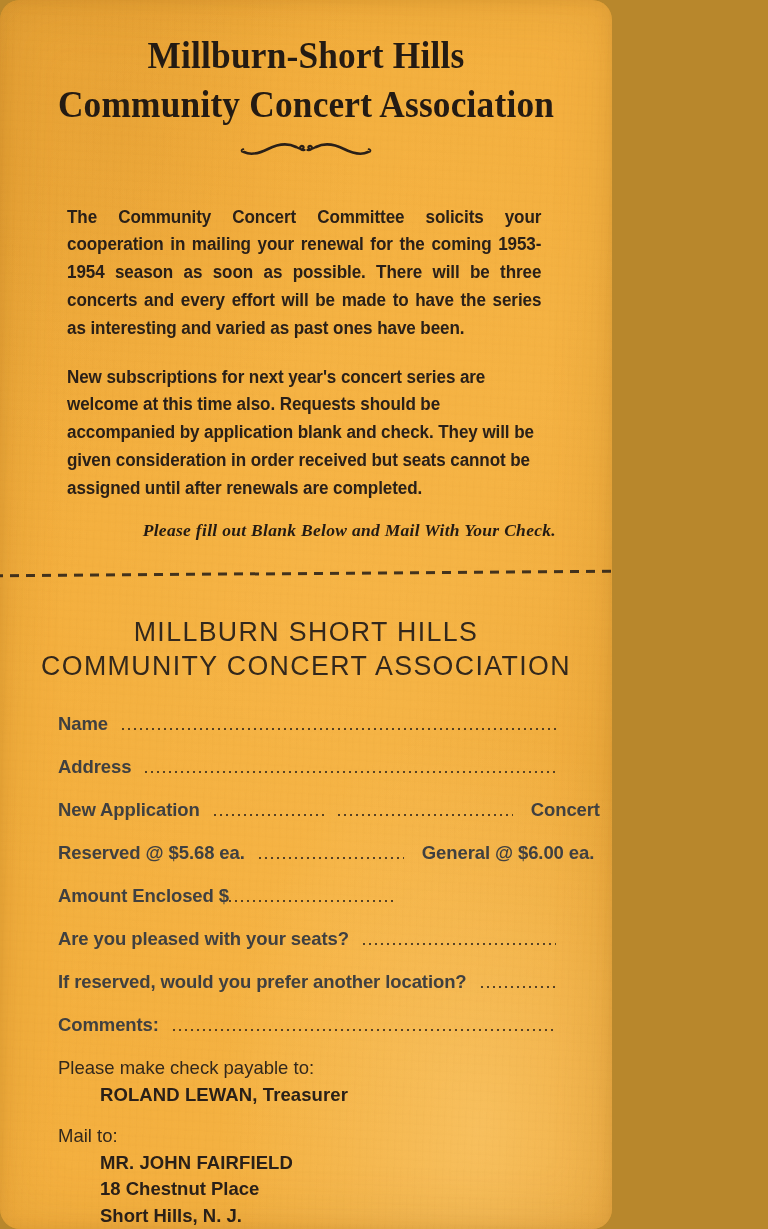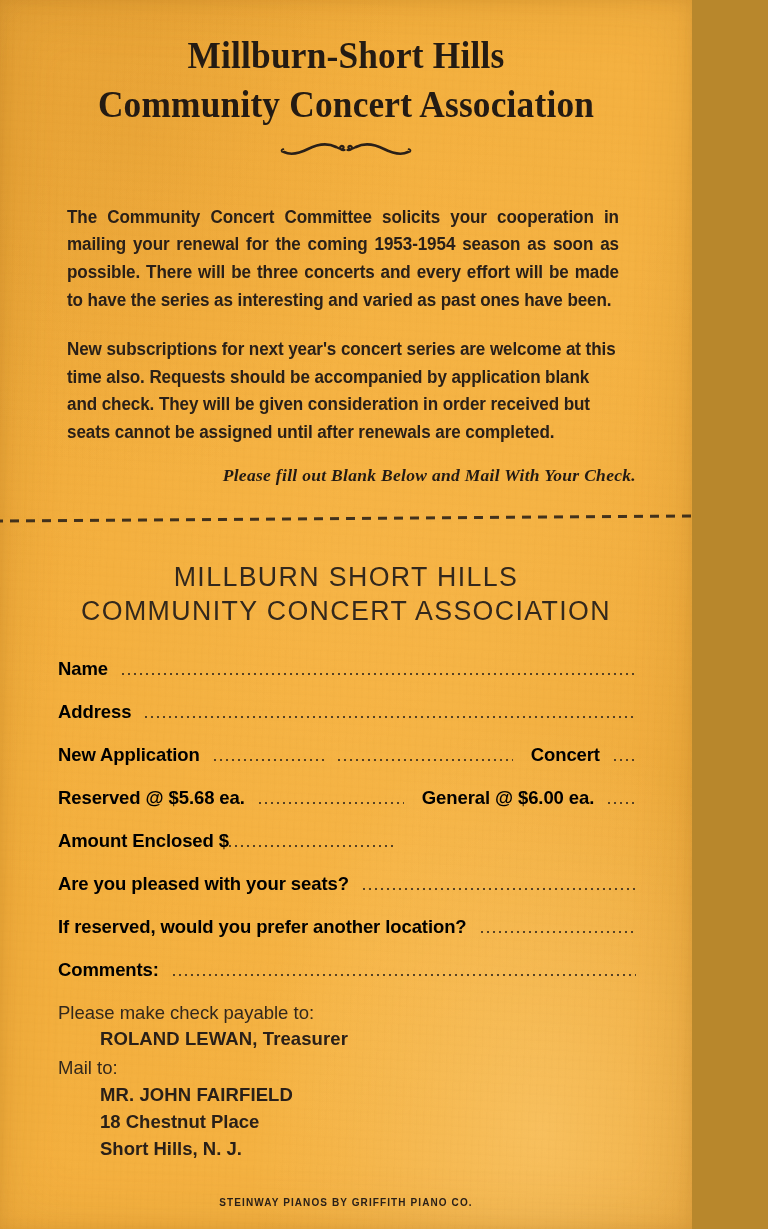--- a/index.html
+++ b/index.html
@@ -3,26 +3,27 @@
 <meta charset="utf-8">
 <style>
   html, body {
     margin: 0;
     padding: 0;
     background: #b8872c;
   }
 
   #page {
     position: relative;
-    width: 692px;
+    width: 612px;
     height: 1229px;
     overflow: hidden;
     background: #f3ae3c;
     font-family: "Liberation Sans", sans-serif;
     color: #2a2018;
+    border-radius: 20px;
     -webkit-font-smoothing: antialiased;
   }
 
   
   #paper-tint {
     position: absolute;
     inset: 0;
     pointer-events: none;
     background:
       radial-gradient(ellipse 70% 55% at 78% 92%, rgba(255,208,120,0.55) 0%, rgba(255,208,120,0.0) 60%),
@@ -149,21 +150,21 @@
     align-items: baseline;
     width: 100%;
     margin-bottom: 21px;
   }
   .row.tight { margin-bottom: 19px; }
 
   .lbl {
     font-size: 18.5px;
     font-weight: bold;
     white-space: nowrap;
-    color: #000000;
+    color: #404040;
     letter-spacing: -0.1px;
   }
 
   
   .dots {
     flex: 1 1 auto;
     align-self: flex-end;
     height: 9px;
     margin-bottom: 2px;
     background-image: radial-gradient(circle at 1px 1px, #3a2d1e 0.9px, rgba(0,0,0,0) 1.2px);
@@ -175,21 +176,21 @@
   .dots.gap-l { margin-left: 14px; }
   .dots.nogap { margin-left: 0; }
   .dots.f-mid   { flex: 0 0 175px; }
   .dots.f-amt   { flex: 0 0 165px; }
   .dots.f-res   { flex: 0 0 145px; }
   .dots.f-newapp { flex: 0 0 110px; }
 
   .spacer-sm { flex: 0 0 18px; }
 
   
-  .block { margin-top: 2px; }
+  .block { margin-top: 14px; }
   .block .line-light {
     font-size: 18.5px;
     font-weight: normal;
     color: #33281c;
     line-height: 1.45;
   }
   .block .line-bold {
     font-size: 18.5px;
     font-weight: bold;
     color: #2a2018;

